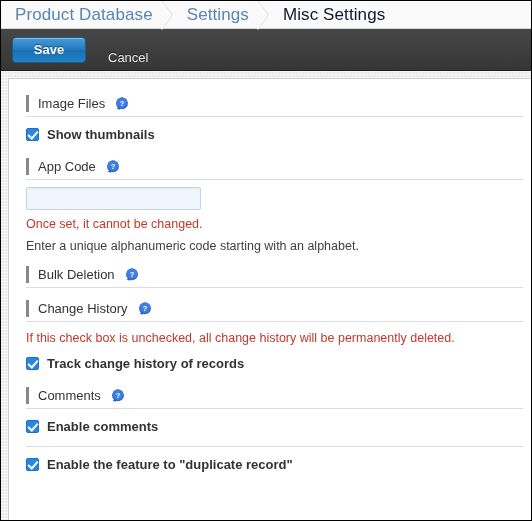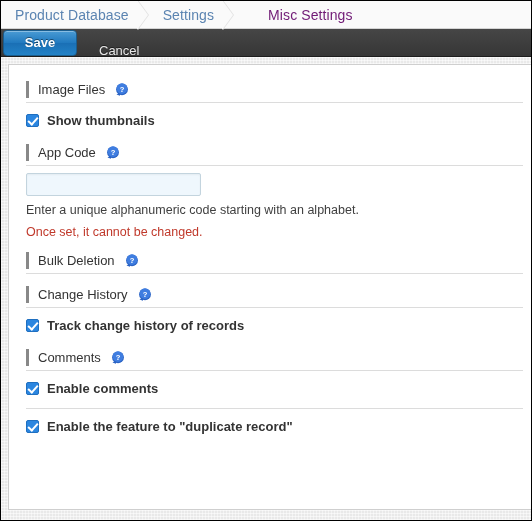--- a/index.html
+++ b/index.html
@@ -29,28 +29,27 @@
   .breadcrumb-bar {
     height: 28px;
     background: #fafafa;
     border-bottom: 1px solid #d4d4d4;
     display: flex;
     align-items: center;
     padding-left: 14px;
     box-sizing: border-box;
   }
   .crumb {
-    font-size: 14px;
+    font-size: 17px;
     color: #5b84b1;
     letter-spacing: .1px;
     white-space: nowrap;
   }
   .crumb.current {
-    color: #701a75;
-    margin-left: 20px;
+    color: #0f172a;
   }
   .crumb-sep {
     width: 34px;
     height: 28px;
     position: relative;
     flex: 0 0 auto;
   }
   .crumb-sep::before {
     content: "";
     position: absolute;
@@ -69,26 +68,26 @@
     top: -1px;
     width: 0;
     height: 0;
     border-top: 15px solid transparent;
     border-bottom: 15px solid transparent;
     border-left: 11px solid #fafafa;
   }
 
   
   .toolbar {
-    height: 28px;
+    height: 42px;
     background: #3b3b3b;
     background: linear-gradient(to bottom, #464646 0%, #363636 100%);
     display: flex;
     align-items: center;
-    padding-left: 2px;
+    padding-left: 11px;
     box-sizing: border-box;
     border-bottom: 1px solid #1d1d1d;
   }
   .btn-save {
     height: 26px;
     min-width: 74px;
     padding: 0 10px;
     border: 1px solid #1a5d8e;
     border-radius: 4px;
     background: linear-gradient(to bottom, #4a9bd4 0%, #2079bf 50%, #1a6fb5 51%, #2282c6 100%);
@@ -297,22 +296,22 @@
             <svg width="14" height="14" viewBox="0 0 14 14" aria-hidden="true">
               <path d="M1.5 11.5 L5 9.5 L5 12.8 Z" fill="#2a63c4"></path>
               <circle cx="7" cy="6.4" r="5.9" fill="#2a63c4"></circle>
               <circle cx="7" cy="5.6" r="5.3" fill="#3f7de0"></circle>
               <text x="7" y="9.3" text-anchor="middle" font-family="'Liberation Sans',sans-serif" font-size="7.6" font-weight="bold" fill="#ffffff">?</text>
             </svg>
           </span>
         </div>
         <div class="sec-rule wide"></div>
         <input class="field-input" type="text" value="" placeholder="" style="">
+        <div class="hint warn">Once set, it cannot be changed.</div>
         <div class="hint">Enter a unique alphanumeric code starting with an alphabet.</div>
-        <div class="hint warn">Once set, it cannot be changed.</div>
       </div>
 
       <div class="spacer-8"></div>
 
       <div class="section">
         <div class="sec-head">
           <span class="sec-bar"></span>
           <span class="sec-title">Bulk Deletion</span>
           <span class="help-icon">
             <svg width="14" height="14" viewBox="0 0 14 14" aria-hidden="true">
@@ -335,20 +334,21 @@
           <span class="help-icon">
             <svg width="14" height="14" viewBox="0 0 14 14" aria-hidden="true">
               <path d="M1.5 11.5 L5 9.5 L5 12.8 Z" fill="#2a63c4"></path>
               <circle cx="7" cy="6.4" r="5.9" fill="#2a63c4"></circle>
               <circle cx="7" cy="5.6" r="5.3" fill="#3f7de0"></circle>
               <text x="7" y="9.3" text-anchor="middle" font-family="'Liberation Sans',sans-serif" font-size="7.6" font-weight="bold" fill="#ffffff">?</text>
             </svg>
           </span>
         </div>
         <div class="sec-rule"></div>
+        <div class="hint warn2">If this check box is unchecked, all change history will be permanently deleted.</div>
         <div class="check-row">
           <span class="cb on"></span>
           <span class="check-label">Track change history of records</span>
         </div>
       </div>
 
       <div class="spacer-8"></div>
 
       <div class="section">
         <div class="sec-head">

